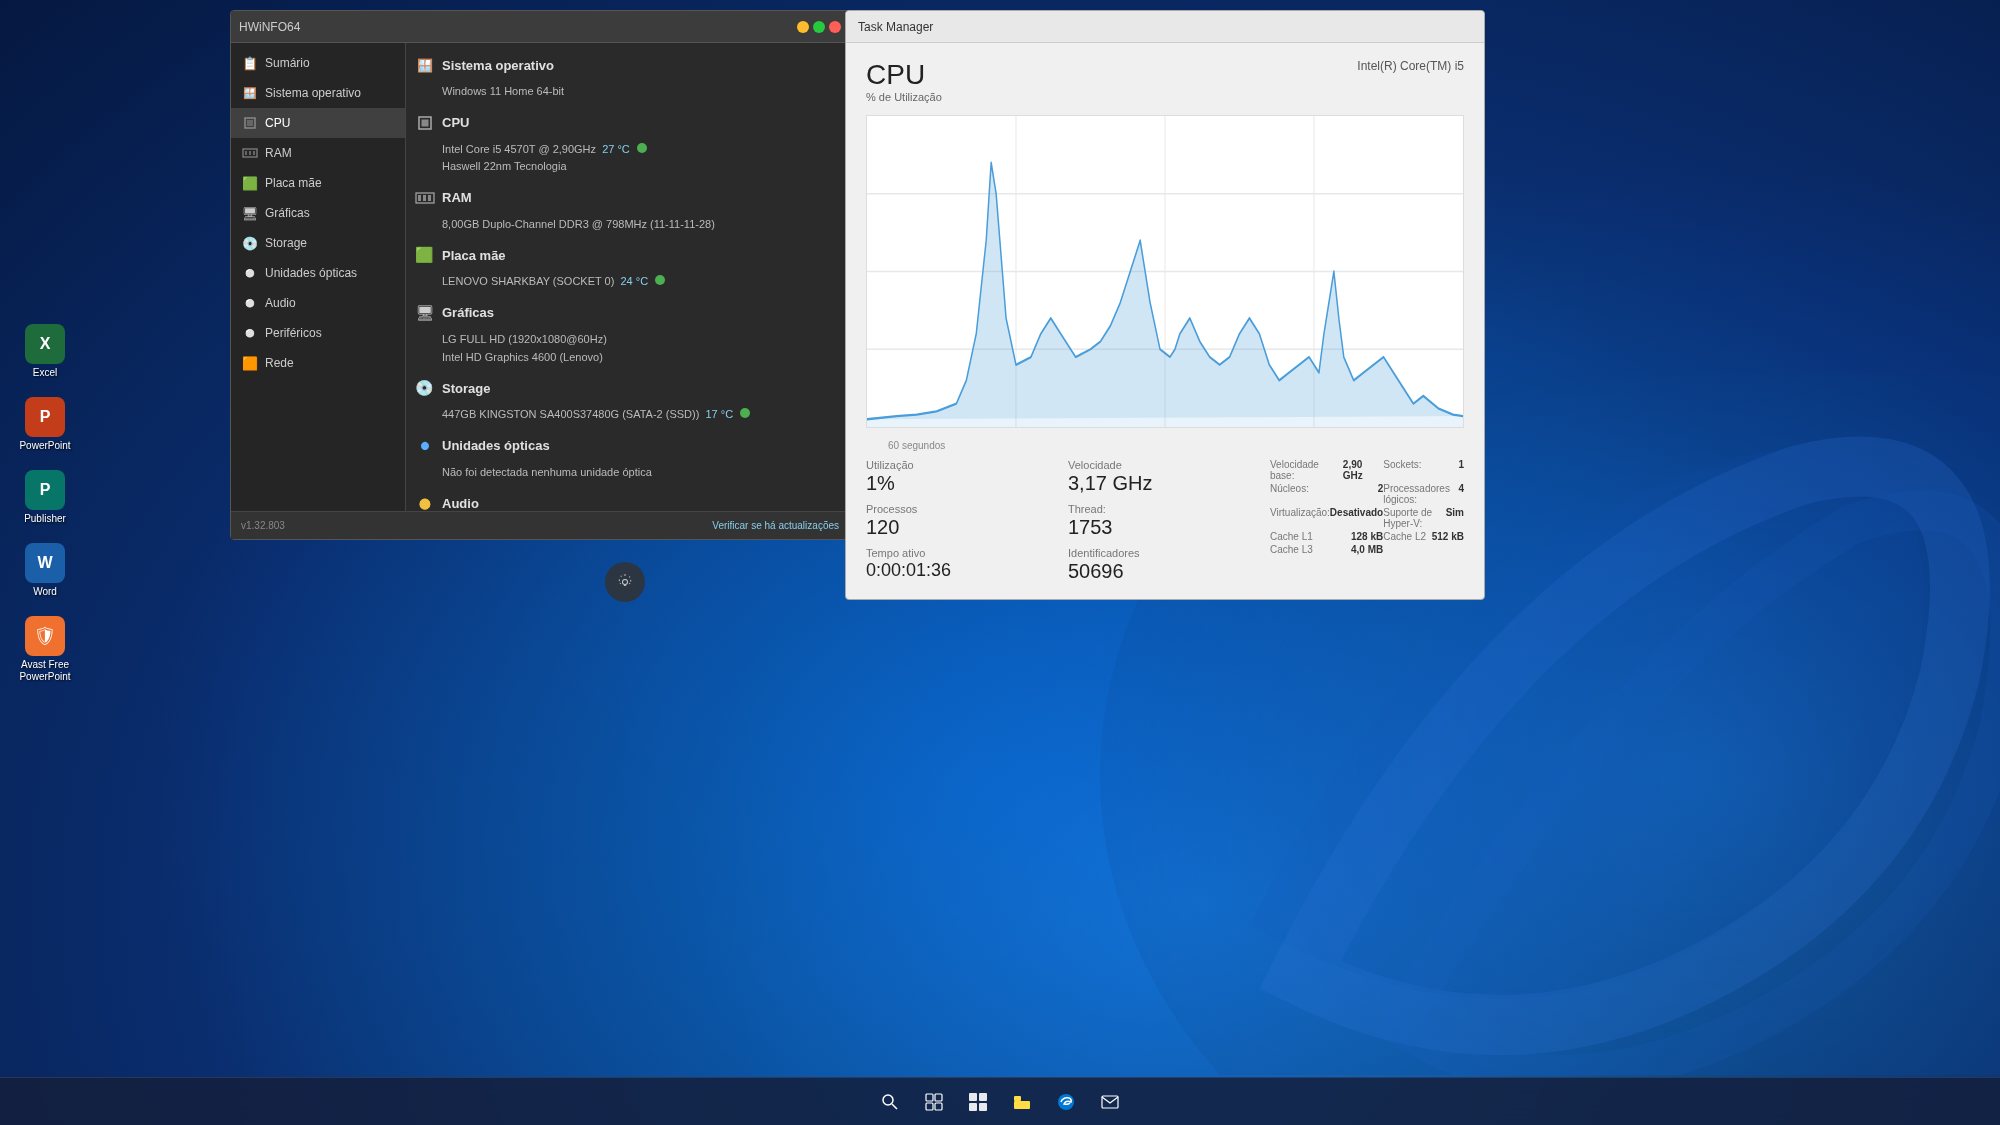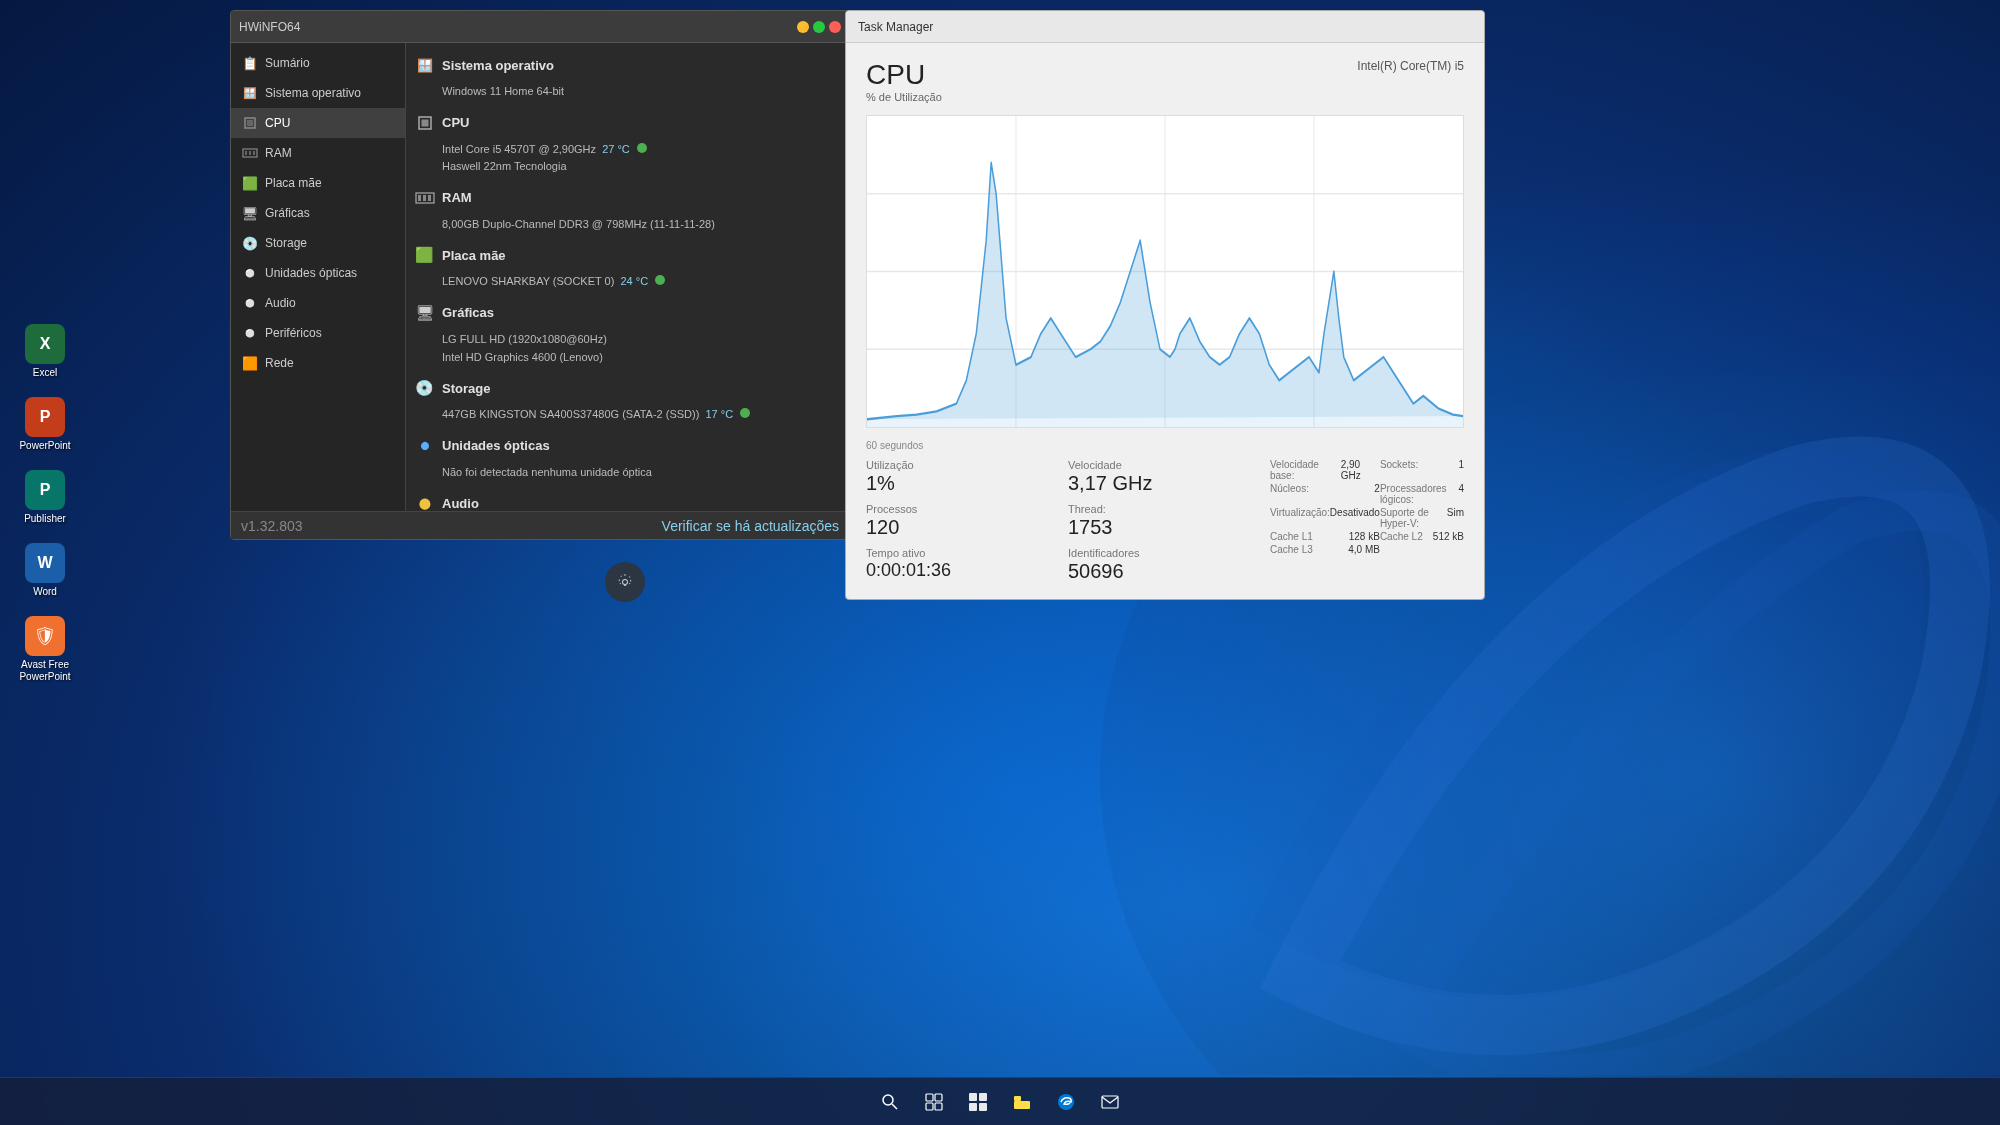--- a/index.html
+++ b/index.html
@@ -226,21 +226,21 @@
       font-size: 11px;
     }
     .hwinfo-footer {
       height: 28px;
       background: #333;
       border-top: 1px solid #444;
       display: flex;
       align-items: center;
       justify-content: space-between;
       padding: 0 10px;
-      font-size: 14px;
+      font-size: 10px;
       color: #888;
     }
 
     
     .cpu-window {
       position: absolute;
       left: 845px;
       top: 10px;
       width: 640px;
       height: 590px;
@@ -298,40 +298,41 @@
       overflow: hidden;
     }
     .cpu-graph-area svg {
       width: 100%;
       height: 100%;
     }
     .cpu-time-label {
       font-size: 10px;
       color: #888;
       margin-bottom: 8px;
+      margin-left: 22px;
     }
     .cpu-stats {
       display: grid;
       grid-template-columns: 1fr 1fr 1fr;
       gap: 8px;
       font-size: 11px;
     }
     .stat-group {}
     .stat-label { color: #777; margin-bottom: 1px; }
     .stat-value { color: #222; font-size: 14px; font-weight: 500; }
     .stat-value.large { font-size: 20px; }
     .cpu-details-grid {
       display: grid;
       grid-template-columns: 1fr 1fr;
       gap: 2px 0;
       font-size: 10px;
     }
     .detail-row { display: flex; justify-content: space-between; }
     .detail-key { color: #777; }
-    .detail-val { color: #333; font-weight: 400; }
+    .detail-val { color: #333; font-weight: 700; }
 
     
     .gear-overlay {
       position: absolute;
       left: 605px;
       top: 562px;
       width: 40px;
       height: 40px;
       background: rgba(50,50,50,0.85);
       border-radius: 50%;

